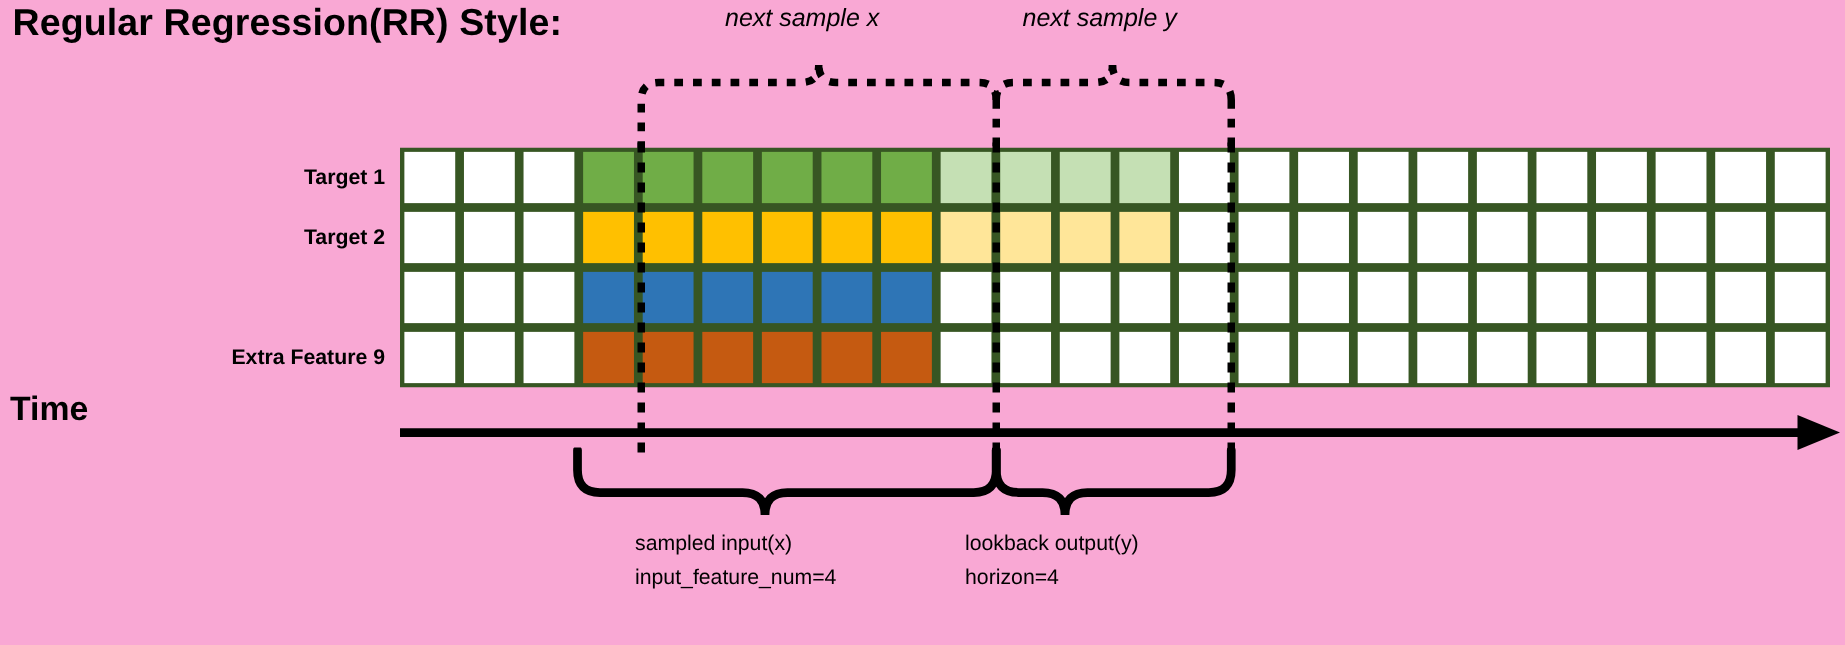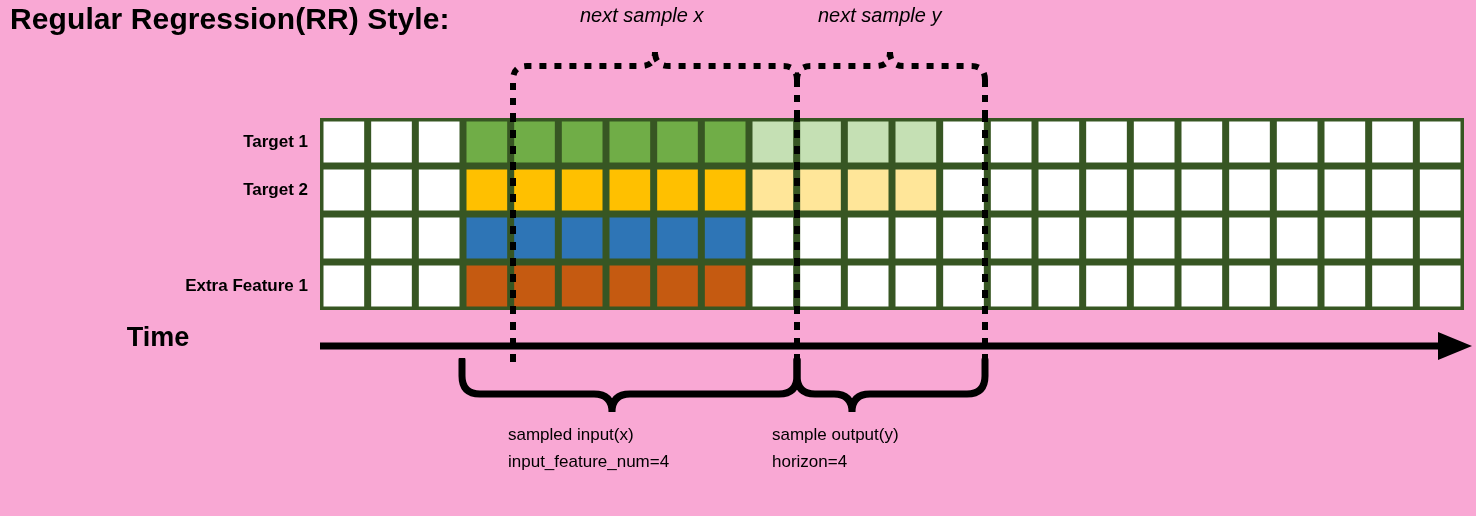--- a/index.html
+++ b/index.html
@@ -52,23 +52,23 @@
     white-space: nowrap;
     color: #000;
     left: 8px;
     height: 48px;
     line-height: 48px;
   }
 
   
   #time-label {
     left: 8px;
-    top: 322px;
+    top: 312px;
     width: 300px;
-    text-align: center;
+    text-align: left;
     font-size: 27px;
     font-weight: 700;
     color: #000;
   }
 
   
   #grid-wrap {
     left: 320px;
     top: 118px;
     width: 1144px;
@@ -106,21 +106,21 @@
       <path d="M 357,52 L 357,92"></path>
 
       <path d="M 357,52 Q 357,38 371,38 L 436,38 Q 450,38 450,24"></path>
       <path d="M 545,52 Q 545,38 531,38 L 464,38 Q 450,38 450,24"></path>
       <path d="M 545,52 L 545,92"></path>
     </g>
   </svg>
 
   <div class="abs row-label" style="top:118px;">Target 1</div>
   <div class="abs row-label" style="top:166px;">Target 2</div>
-  <div class="abs row-label" style="top:262px;">Extra Feature 1</div>
+  <div class="abs row-label" style="top:262px;">Extra Feature 9</div>
 
   <div class="abs" id="grid-wrap">
     <svg class="grid-svg" id="grid-svg" width="1144" height="192" viewBox="0 0 1144 192">
         <rect x="0" y="0" width="1144" height="192" fill="#375623"></rect>
         <rect x="3.50" y="3.50" width="40.67" height="41.00" fill="#FFFFFF"></rect>
         <rect x="51.17" y="3.50" width="40.67" height="41.00" fill="#FFFFFF"></rect>
         <rect x="98.83" y="3.50" width="40.67" height="41.00" fill="#FFFFFF"></rect>
         <rect x="146.50" y="3.50" width="40.67" height="41.00" fill="#70AD47"></rect>
         <rect x="194.17" y="3.50" width="40.67" height="41.00" fill="#70AD47"></rect>
         <rect x="241.83" y="3.50" width="40.67" height="41.00" fill="#70AD47"></rect>
@@ -239,17 +239,17 @@
       <path d="M 357,2 L 357,18 Q 357,36 375,36 L 394,36 Q 412,36 412,54
                Q 412,36 430,36 L 527,36 Q 545,36 545,18 L 545,2"></path>
     </g>
   </svg>
 
   <div class="abs caption" id="caption-input">
     <div>sampled input(x)</div>
     <div>input_feature_num=4</div>
   </div>
   <div class="abs caption" id="caption-output">
-    <div>sample output(y)</div>
+    <div>lookback output(y)</div>
     <div>horizon=4</div>
   </div>
 
 </div>
 
 </body></html>

